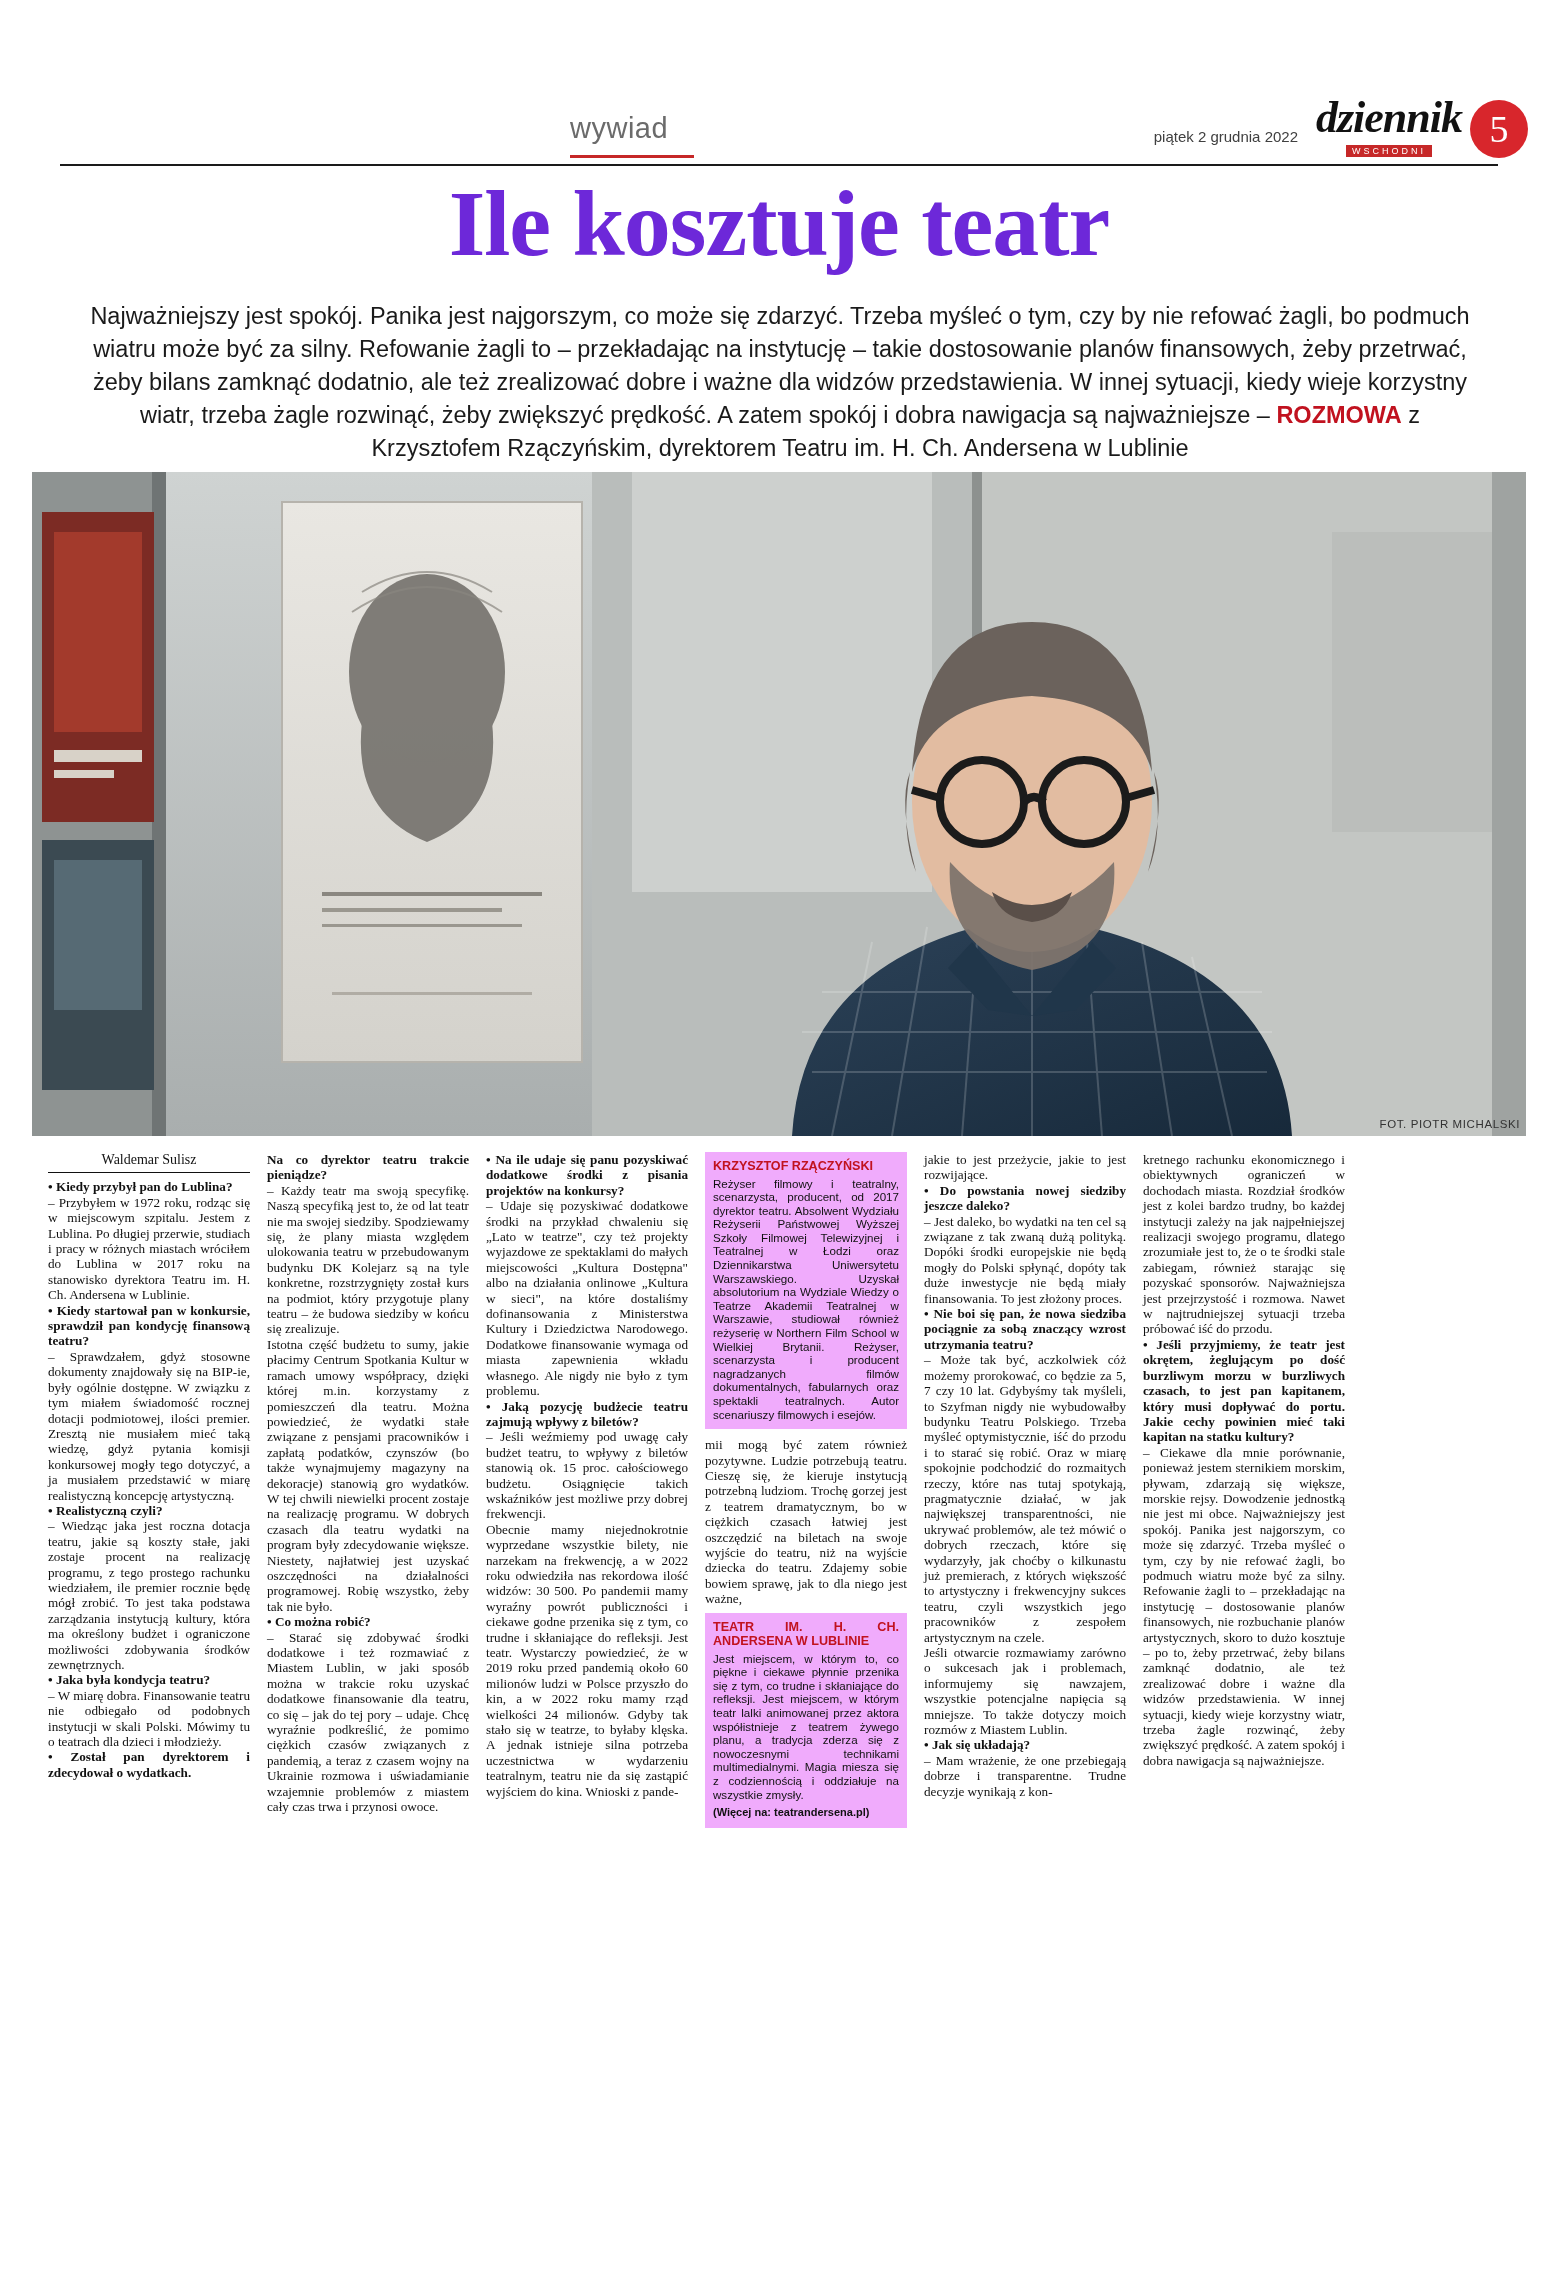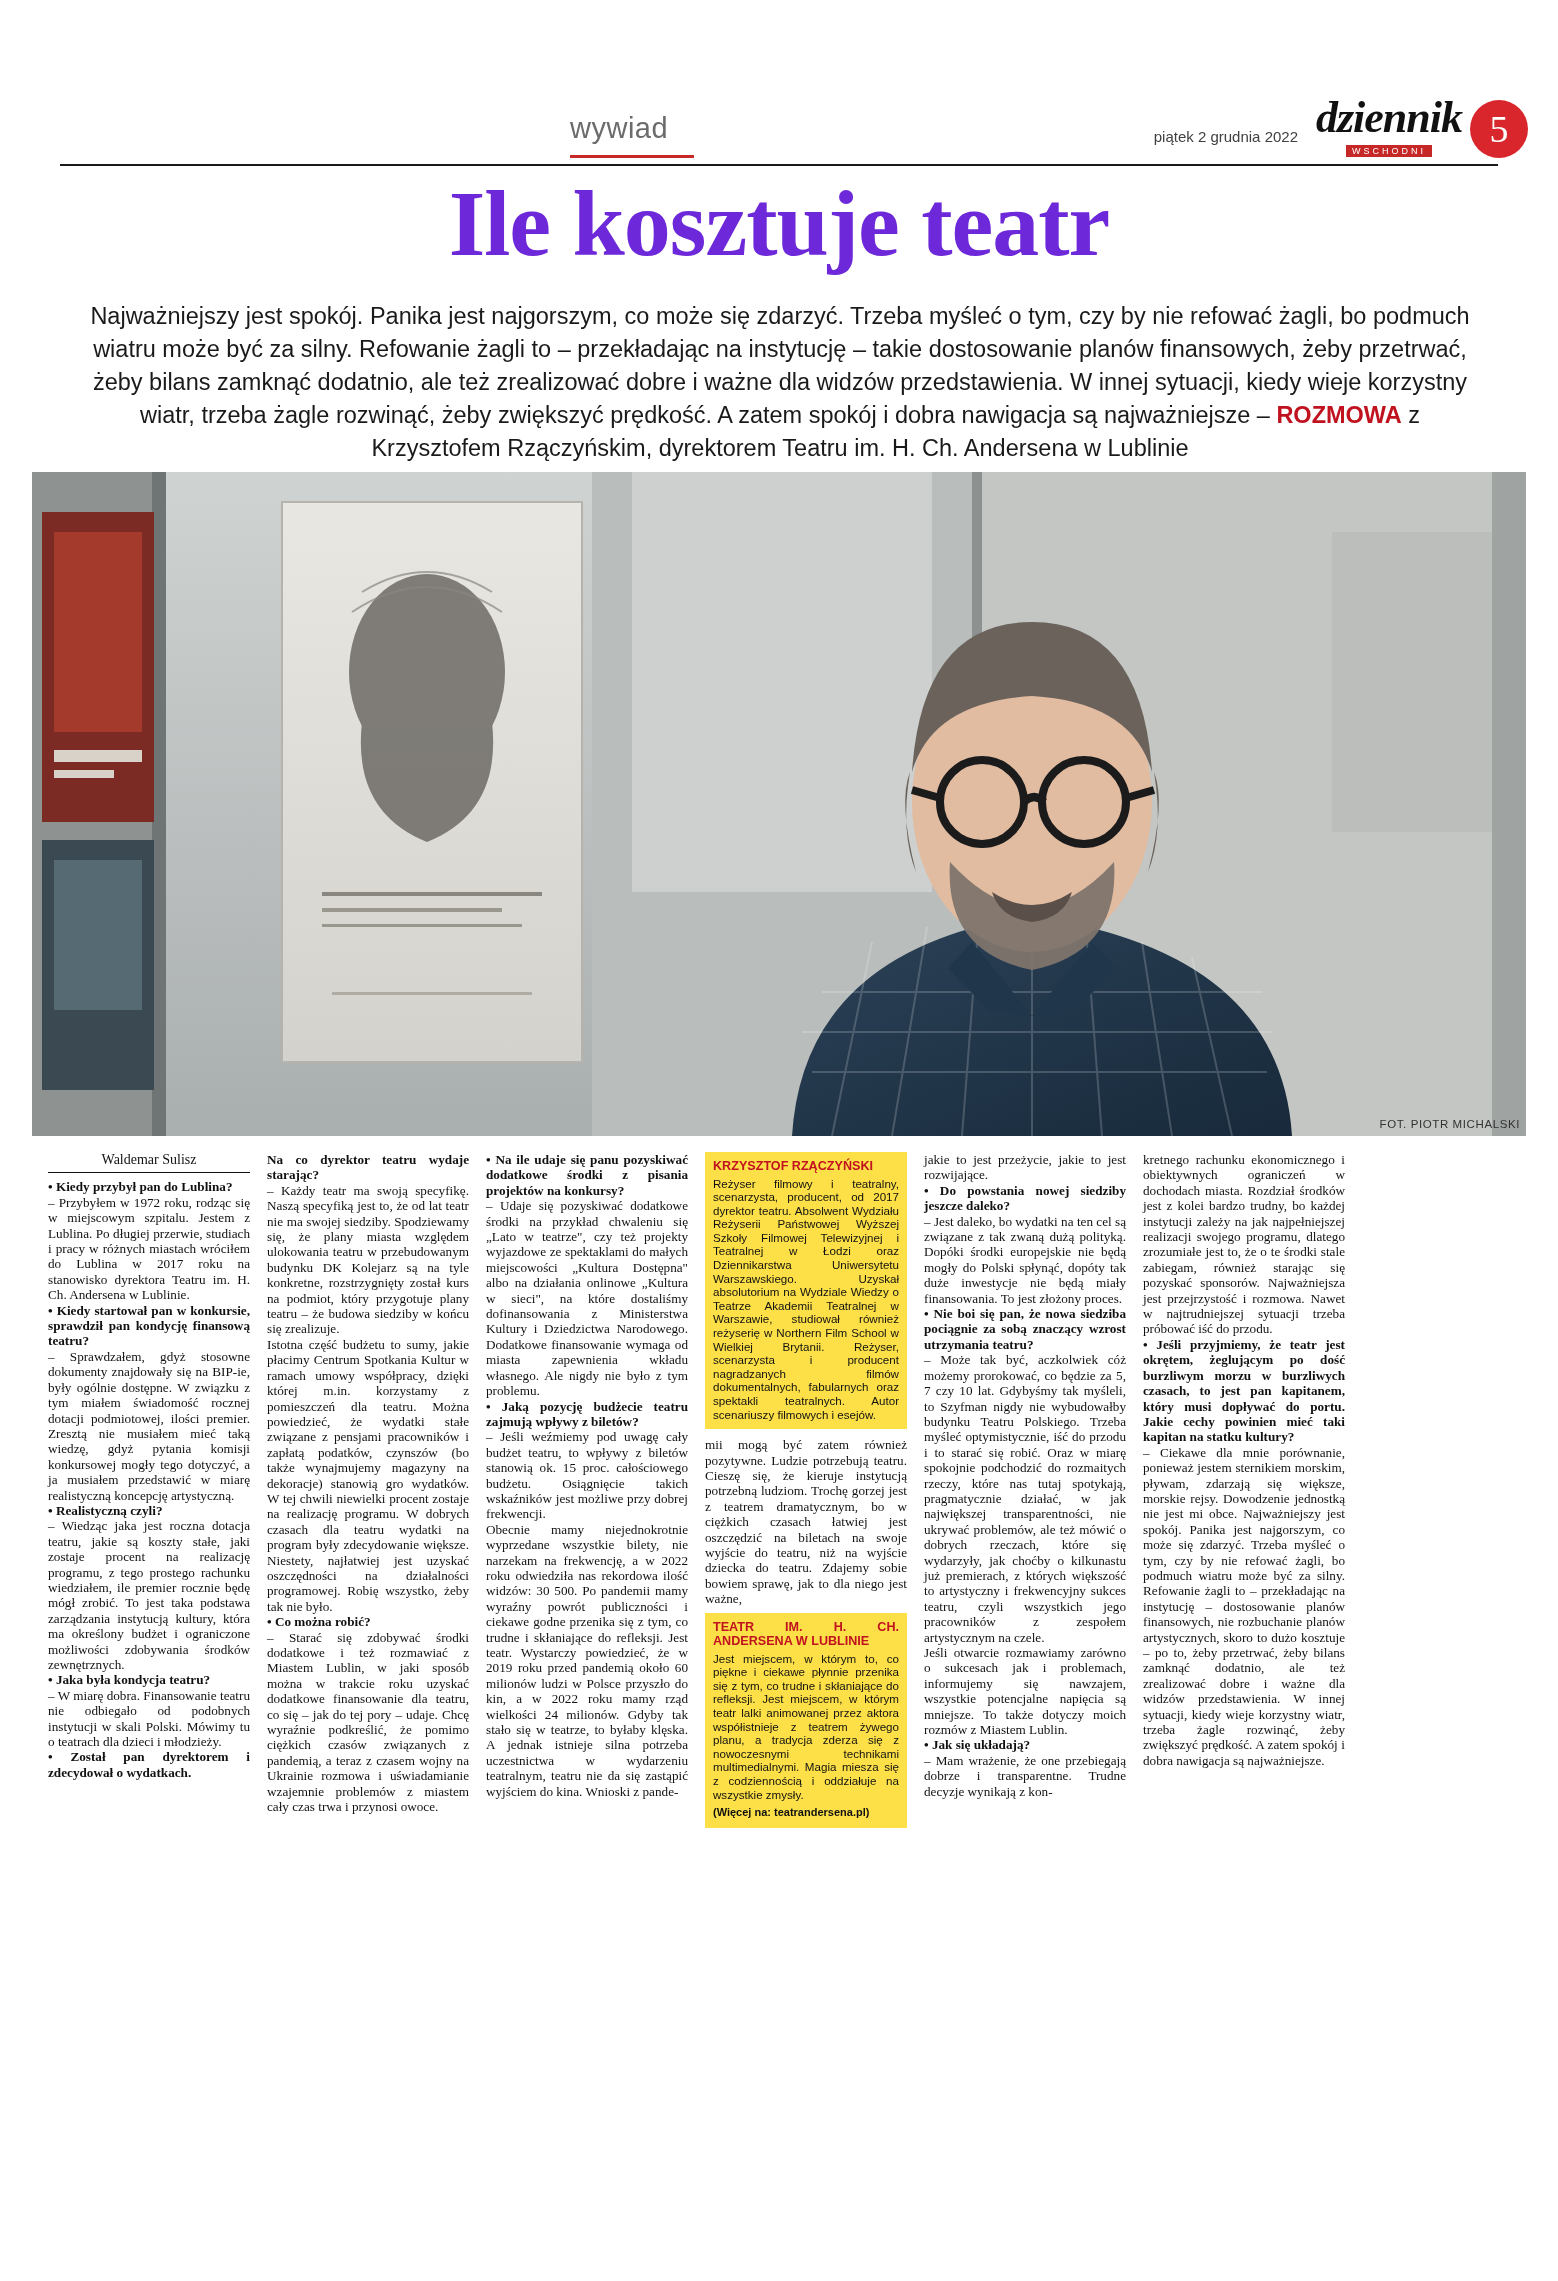--- a/index.html
+++ b/index.html
@@ -184,21 +184,21 @@
   }
   .colhead {
     font-weight: bold;
     font-size: 13.2px;
     line-height: 15.4px;
     margin-bottom: 0;
   }
 
   
   .box {
-    background: #fde047;
+    background: #f0abfc;
     padding: 7px 8px 8px 8px;
     margin: 0 0 8px 0;
     font-family: "Liberation Sans", sans-serif;
     font-size: 11.6px;
     line-height: 13.6px;
     text-align: justify;
     color: #111;
   }
   .box-title {
     color: #c1121f;
@@ -333,21 +333,21 @@
       <p class="q">• Kiedy startował pan w konkursie, sprawdził pan kondycję finansową teatru?</p>
       <p>– Sprawdzałem, gdyż stosowne dokumenty znajdowały się na BIP-ie, były ogólnie dostępne. W związku z tym miałem świadomość rocznej dotacji podmiotowej, ilości premier. Zresztą nie musiałem mieć taką wiedzę, gdyż pytania komisji konkursowej mogły tego dotyczyć, a ja musiałem przedstawić w miarę realistyczną koncepcję artystyczną.</p>
       <p class="q">• Realistyczną czyli?</p>
       <p>– Wiedząc jaka jest roczna dotacja teatru, jakie są koszty stałe, jaki zostaje procent na realizację programu, z tego prostego rachunku wiedziałem, ile premier rocznie będę mógł zrobić. To jest taka podstawa zarządzania instytucją kultury, która ma określony budżet i ograniczone możliwości zdobywania środków zewnętrznych.</p>
       <p class="q">• Jaka była kondycja teatru?</p>
       <p>– W miarę dobra. Finansowanie teatru nie odbiegało od podobnych instytucji w skali Polski. Mówimy tu o teatrach dla dzieci i młodzieży.</p>
       <p class="q">• Został pan dyrektorem i zdecydował o wydatkach.</p>
     </div>
 
     <div class="col">
-      <p class="colhead">Na co dyrektor teatru wydaje starając?</p>
+      <p class="colhead">Na co dyrektor teatru trakcie pieniądze?</p>
       <p>– Każdy teatr ma swoją specyfikę. Naszą specyfiką jest to, że od lat teatr nie ma swojej siedziby. Spodziewamy się, że plany miasta względem ulokowania teatru w przebudowanym budynku DK Kolejarz są na tyle konkretne, rozstrzygnięty został kurs na podmiot, który przygotuje plany teatru – że budowa siedziby w końcu się zrealizuje.</p>
       <p>Istotna część budżetu to sumy, jakie płacimy Centrum Spotkania Kultur w ramach umowy współpracy, dzięki której m.in. korzystamy z pomieszczeń dla teatru. Można powiedzieć, że wydatki stałe związane z pensjami pracowników i zapłatą podatków, czynszów (bo także wynajmujemy magazyny na dekoracje) stanowią gro wydatków. W tej chwili niewielki procent zostaje na realizację programu. W dobrych czasach dla teatru wydatki na program były zdecydowanie większe. Niestety, najłatwiej jest uzyskać oszczędności na działalności programowej. Robię wszystko, żeby tak nie było.</p>
       <p class="q">• Co można robić?</p>
       <p>– Starać się zdobywać środki dodatkowe i też rozmawiać z Miastem Lublin, w jaki sposób można w trakcie roku uzyskać dodatkowe finansowanie dla teatru, co się – jak do tej pory – udaje. Chcę wyraźnie podkreślić, że pomimo ciężkich czasów związanych z pandemią, a teraz z czasem wojny na Ukrainie rozmowa i uświadamianie wzajemnie problemów z miastem cały czas trwa i przynosi owoce.</p>
     </div>
 
     <div class="col">
       <p class="q">• Na ile udaje się panu pozyskiwać dodatkowe środki z pisania projektów na konkursy?</p>
       <p>– Udaje się pozyskiwać dodatkowe środki na przykład chwaleniu się „Lato w teatrze", czy też projekty wyjazdowe ze spektaklami do małych miejscowości „Kultura Dostępna" albo na działania onlinowe „Kultura w sieci", na które dostaliśmy dofinansowania z Ministerstwa Kultury i Dziedzictwa Narodowego. Dodatkowe finansowanie wymaga od miasta zapewnienia wkładu własnego. Ale nigdy nie było z tym problemu.</p>
       <p class="q">• Jaką pozycję budżecie teatru zajmują wpływy z biletów?</p>

